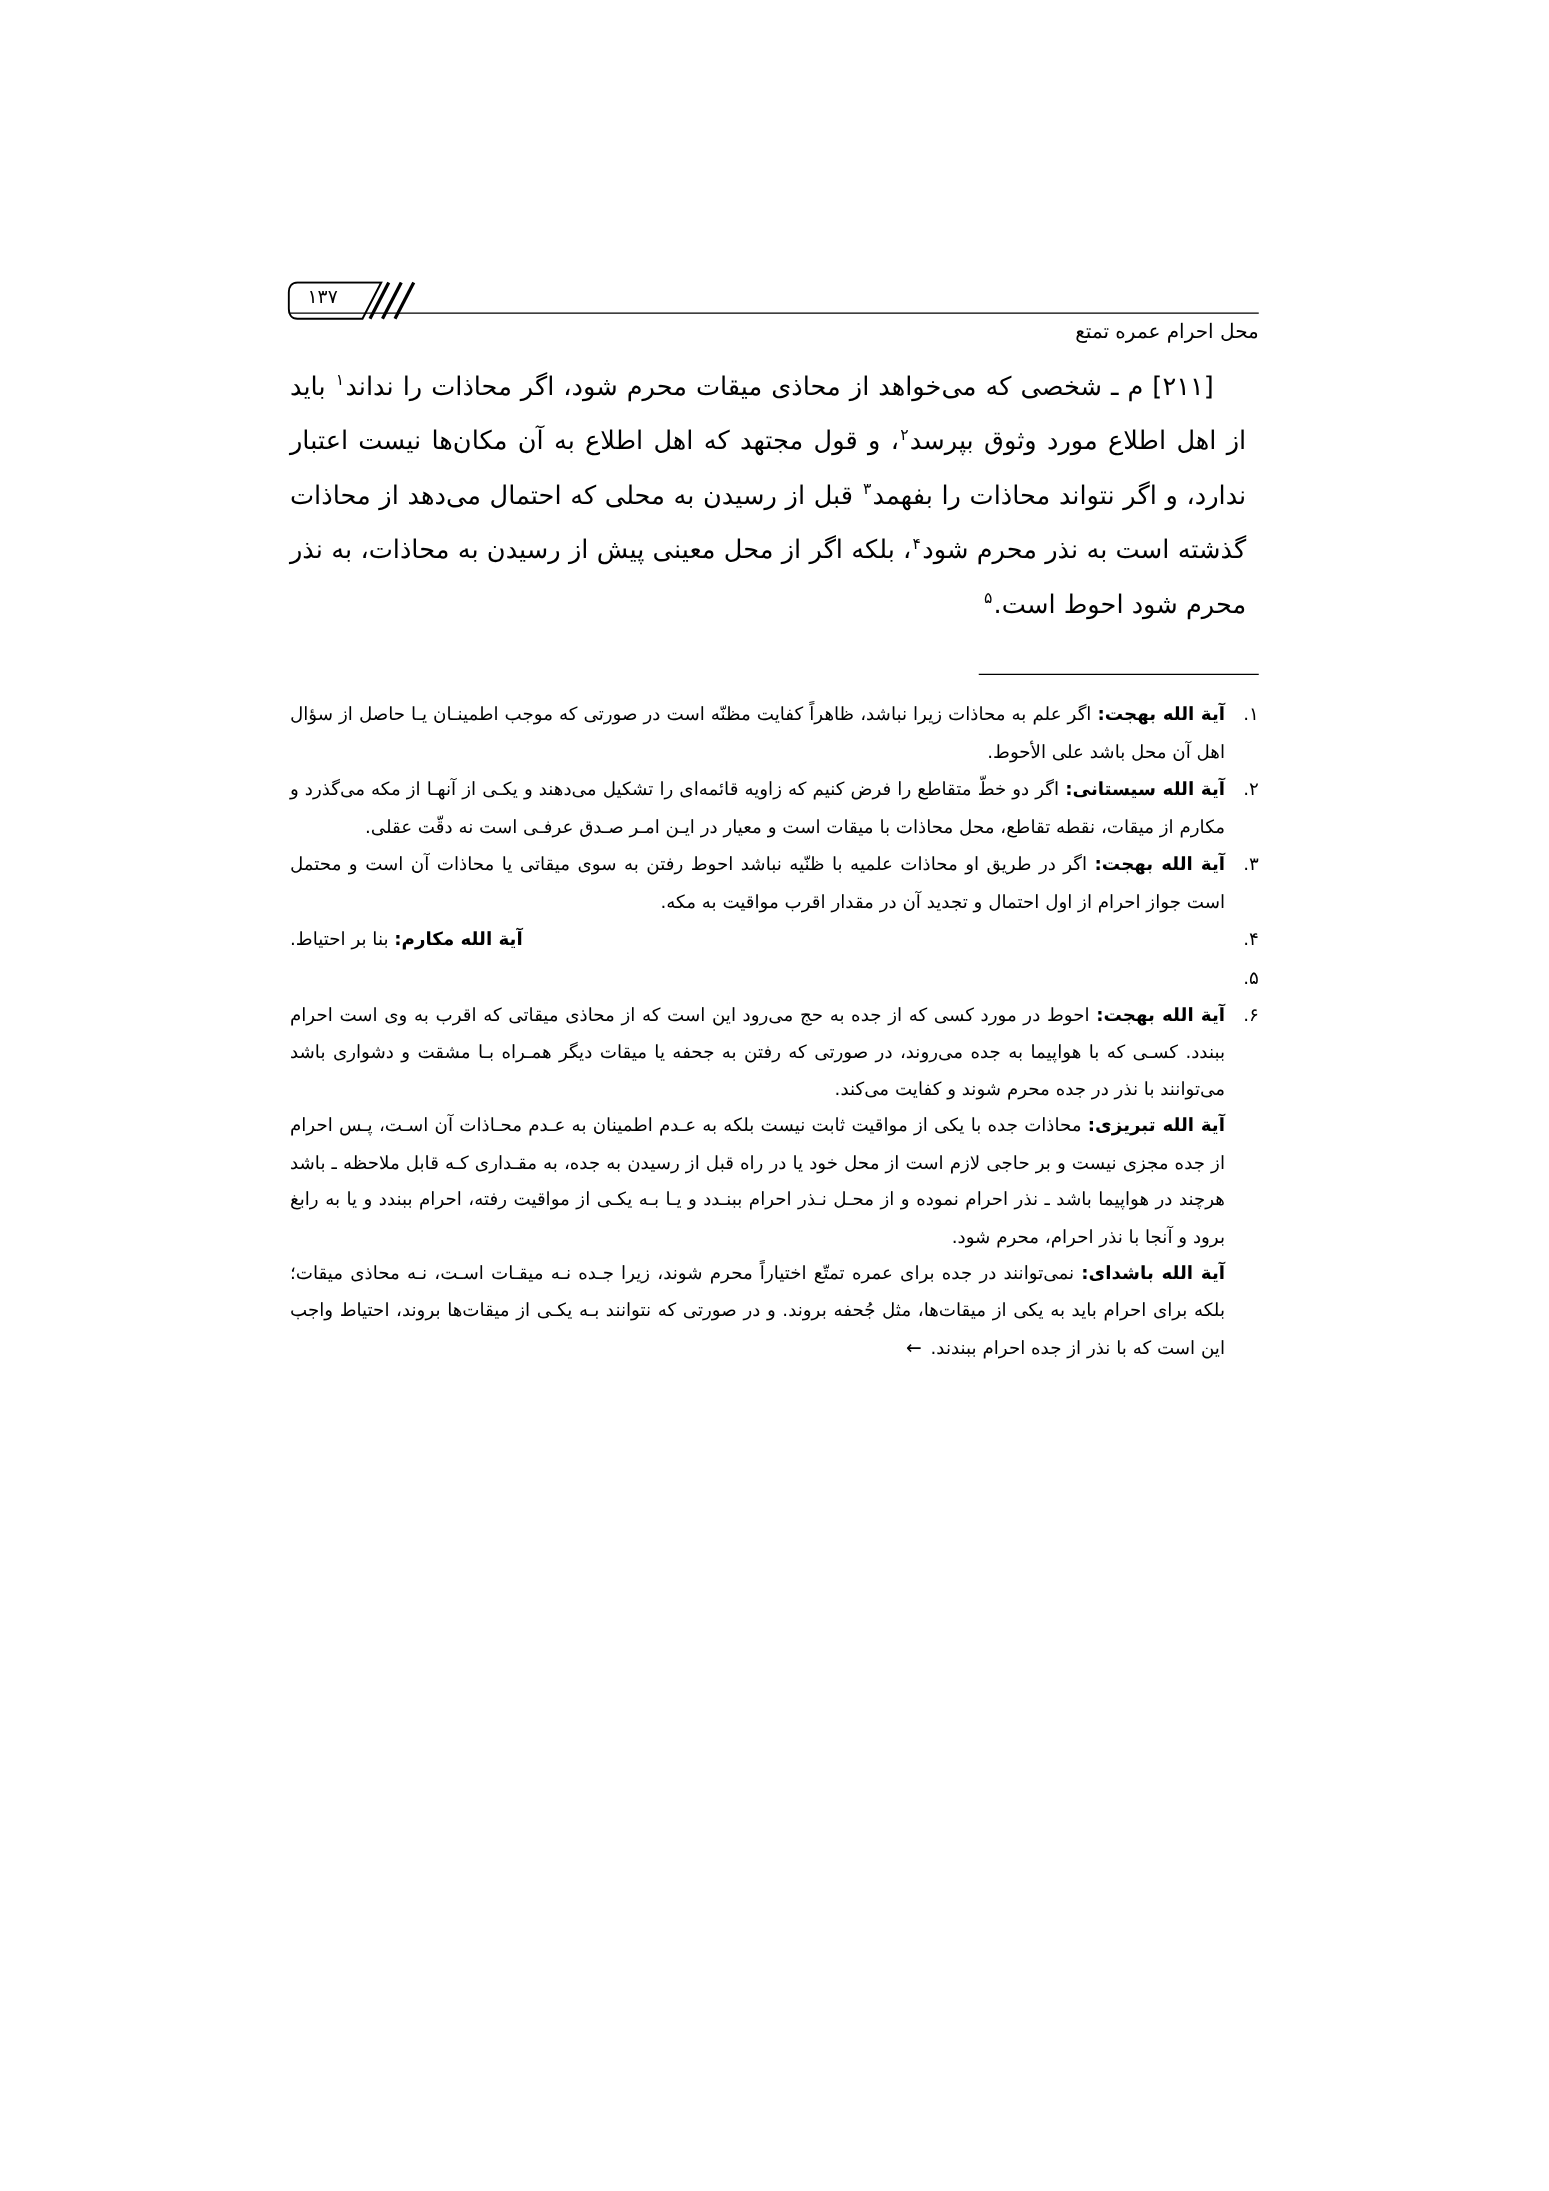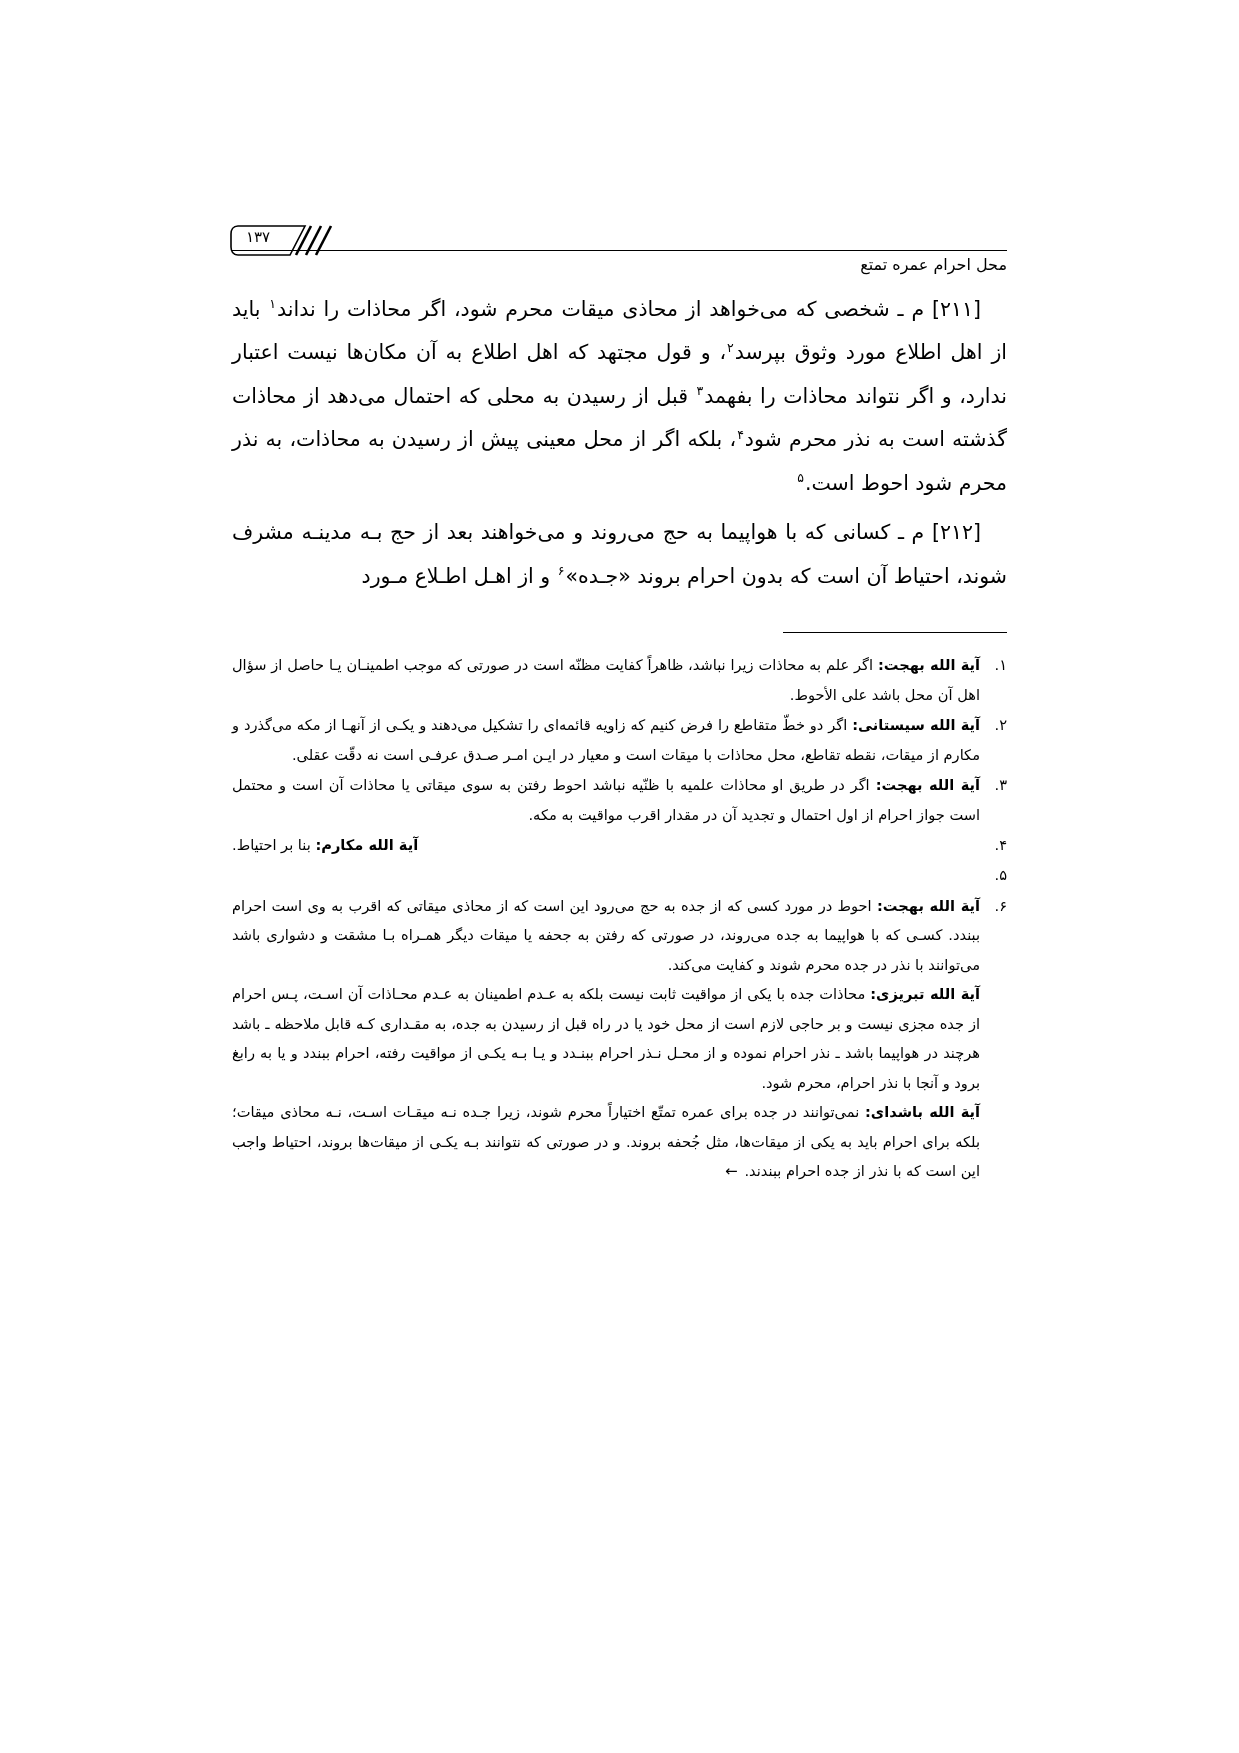--- a/index.html
+++ b/index.html
@@ -70,21 +70,21 @@
 
   
   .body-text {
     margin-top: 26px;
     font-size: 20.5px;
     line-height: 2.12;
     text-align: justify;
     text-justify: inter-word;
   }
   .body-text p {
-    margin: 0 0 6px 0;
+    margin: 0 10px 6px 0;
     text-align: justify;
   }
   .body-text p .lead-indent { display: inline-block; width: 26px; }
   sup.fn {
     font-size: 12.5px;
     vertical-align: super;
     line-height: 0;
     padding: 0 1px;
   }
 
@@ -162,25 +162,20 @@
 
     <div class="body-text">
 
       <p>
         <span class="lead-indent"></span><span>[۲۱۱] م</span>
         <span>ـ</span>
         <span>شخصی که می‌خواهد از محاذی میقات محرم شود، اگر محاذات را نداند</span><sup class="fn">۱</sup>
         <span>باید از اهل اطلاع مورد وثوق بپرسد</span><sup class="fn">۲</sup><span>، و قول مجتهد که اهل اطلاع به آن مکان‌ها نیست اعتبار ندارد، و اگر نتواند محاذات را بفهمد</span><sup class="fn">۳</sup><span> قبل از رسیدن به محلی که احتمال می‌دهد از محاذات گذشته است به نذر محرم شود</span><sup class="fn">۴</sup><span>، بلکه اگر از محل معینی پیش از رسیدن به محاذات، به نذر محرم شود احوط است.</span><sup class="fn">۵</sup>
       </p>
 
-      <p>
-        <span class="lead-indent"></span><span>[۲۱۲] م</span>
-        <span>ـ</span>
-        <span>کسانی که با هواپیما به حج می‌روند و می‌خواهند بعد از حج بـه مدینـه مشرف شوند، احتیاط آن است که بدون احرام بروند «جـده»</span><sup class="fn">۶</sup><span> و از اهـل اطـلاع مـورد</span>
-      </p>
 
     </div>
 
     <div class="fn-rule"></div>
 
     <div class="footnotes">
 
       <div class="fn-item">
         <div class="fn-marker">۱.</div>
         <div class="fn-body">

